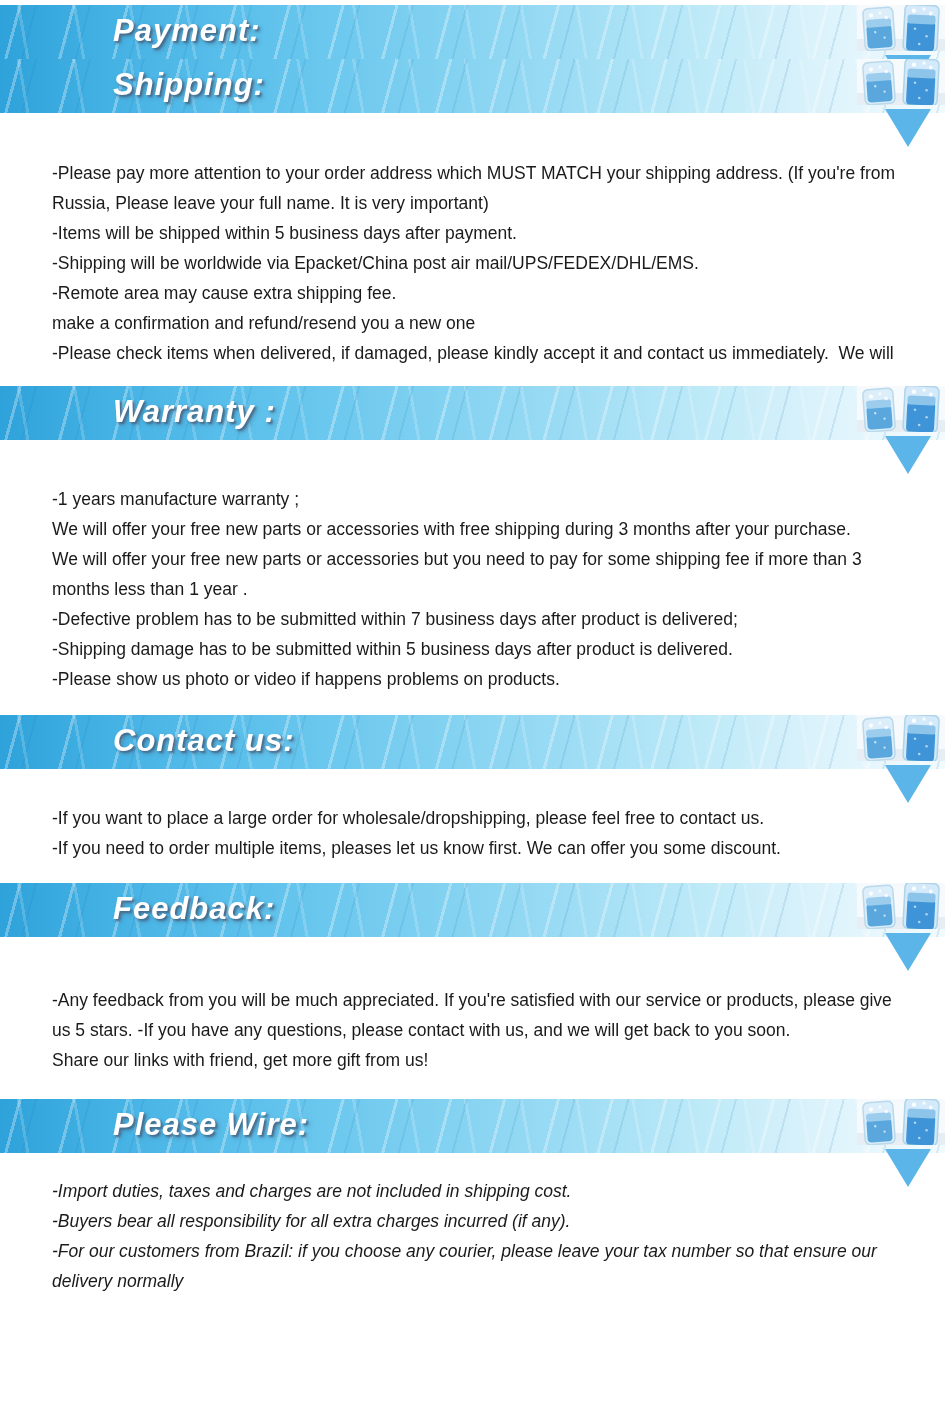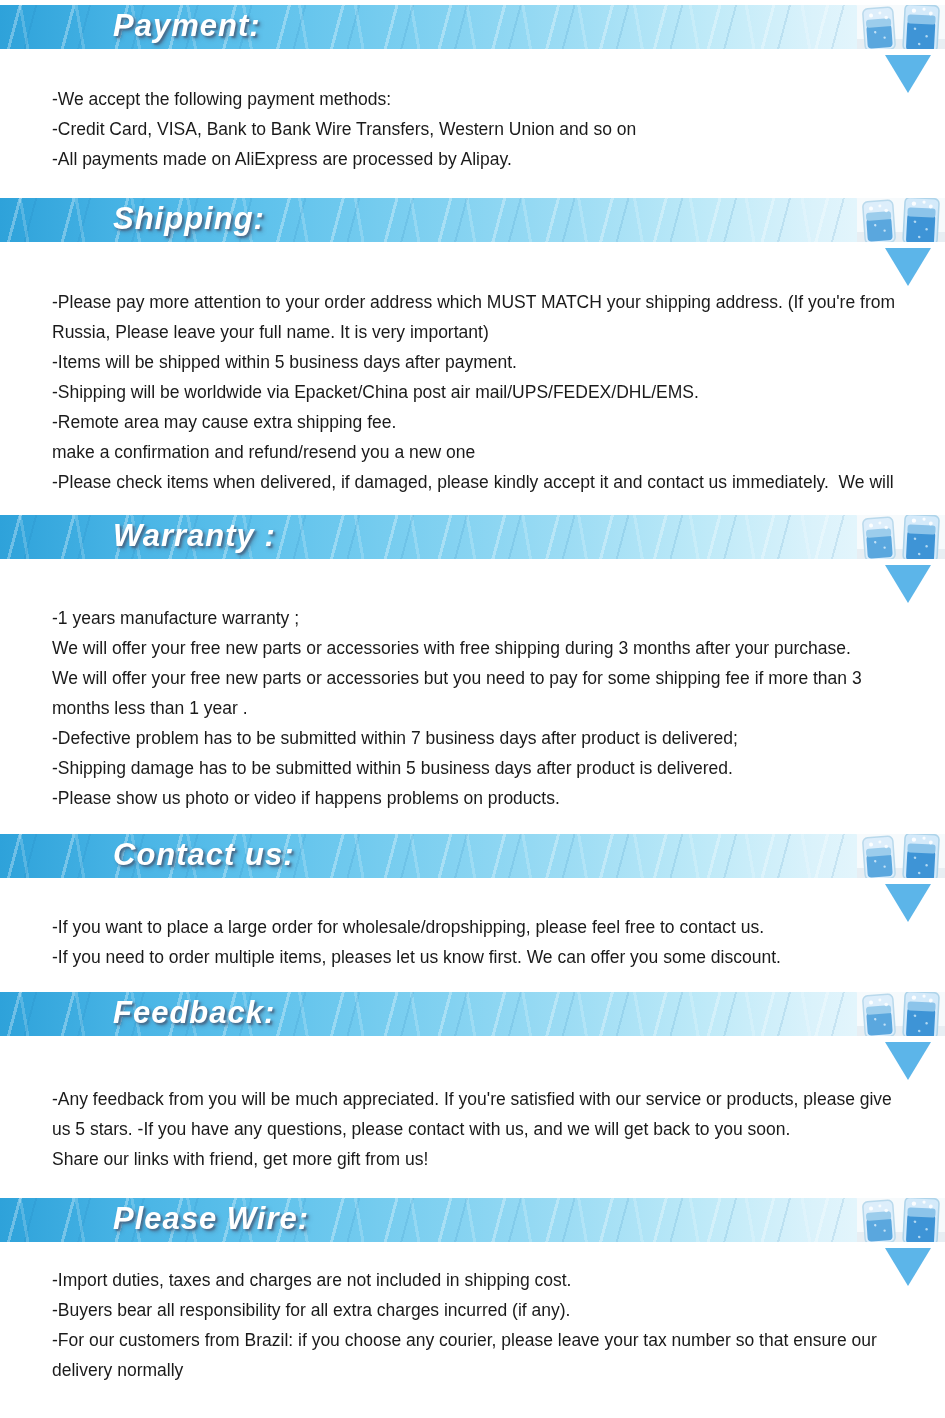--- a/index.html
+++ b/index.html
@@ -9,21 +9,21 @@
     font-family: "Liberation Sans", sans-serif;
     color: #1a1a1a;
   }
   #sections-root { padding-top: 5px; }
 
   .section { position: relative; }
 
   
   .banner {
     position: relative;
-    height: 44px;
+    height: 54px;
     overflow: hidden;
     background: linear-gradient(90deg,
       #2ea2da 0%, #45b2e4 12%, #5fc2ec 28%, #7ccff0 44%,
       #9cdcf4 60%, #bfeaf8 75%, #daf2fb 86%, #ebf8fd 95%, #f2fafd 100%);
   }
   .banner::before {
     content: "";
     position: absolute; inset: 0;
     background:
       repeating-linear-gradient(105deg,
@@ -77,21 +77,21 @@
     white-space: pre-wrap;
     color: #1a1a1a;
   }
 
   
   .section-payment     .section-body { margin-top: 35px; margin-bottom: 24px; }
   .section-shipping    .section-body { margin-top: 45px; margin-bottom: 18px; }
   .section-warranty    .section-body { margin-top: 44px; margin-bottom: 21px; }
   .section-contact-us  .section-body { margin-top: 34px; margin-bottom: 20px; }
   .section-feedback    .section-body { margin-top: 48px; margin-bottom: 24px; }
-  .section-please-note .section-body { margin-top: 23px; margin-bottom: 12px; }
+  .section-please-note .section-body { margin-top: 23px; margin-bottom: 12px; font-style: italic; }
 </style>
 </head>
 <body>
 
 <div id="sections-root">
   <div class="section section-payment">
     <div class="banner">
       <span class="banner-title">Payment:</span>
       <svg class="banner-photo" viewBox="0 0 88 46" xmlns="http://www.w3.org/2000/svg" preserveAspectRatio="none">
         <rect x="0" y="0" width="88" height="46" fill="#f6fafc"></rect>
@@ -115,25 +115,20 @@
           <circle cx="56" cy="6" r="2.2" fill="#ffffff" opacity="0.9"></circle>
           <circle cx="66" cy="4" r="1.6" fill="#ffffff" opacity="0.85"></circle>
           <circle cx="73" cy="8" r="1.9" fill="#ffffff" opacity="0.85"></circle>
           <circle cx="58" cy="24" r="1.3" fill="#bfe0f5" opacity="0.9"></circle>
           <circle cx="70" cy="31" r="1.3" fill="#bfe0f5" opacity="0.9"></circle>
           <circle cx="63" cy="39" r="1.3" fill="#bfe0f5" opacity="0.9"></circle>
         </g>
       </svg>
     </div>
     <div class="triangle"></div>
-    <div class="section-body">
-        <div class="body-line">-We accept the following payment methods:</div>
-        <div class="body-line">-Credit Card, VISA, Bank to Bank Wire Transfers, Western Union and so on</div>
-        <div class="body-line">-All payments made on AliExpress are processed by Alipay.</div>
-      </div>
   </div>
 
   <div class="section section-shipping">
     <div class="banner">
       <span class="banner-title">Shipping:</span>
       <svg class="banner-photo" viewBox="0 0 88 46" xmlns="http://www.w3.org/2000/svg" preserveAspectRatio="none">
         <rect x="0" y="0" width="88" height="46" fill="#f6fafc"></rect>
         <rect x="0" y="34" width="88" height="12" fill="#e7eef3"></rect>
 
         <g transform="rotate(-4 22 24)">

